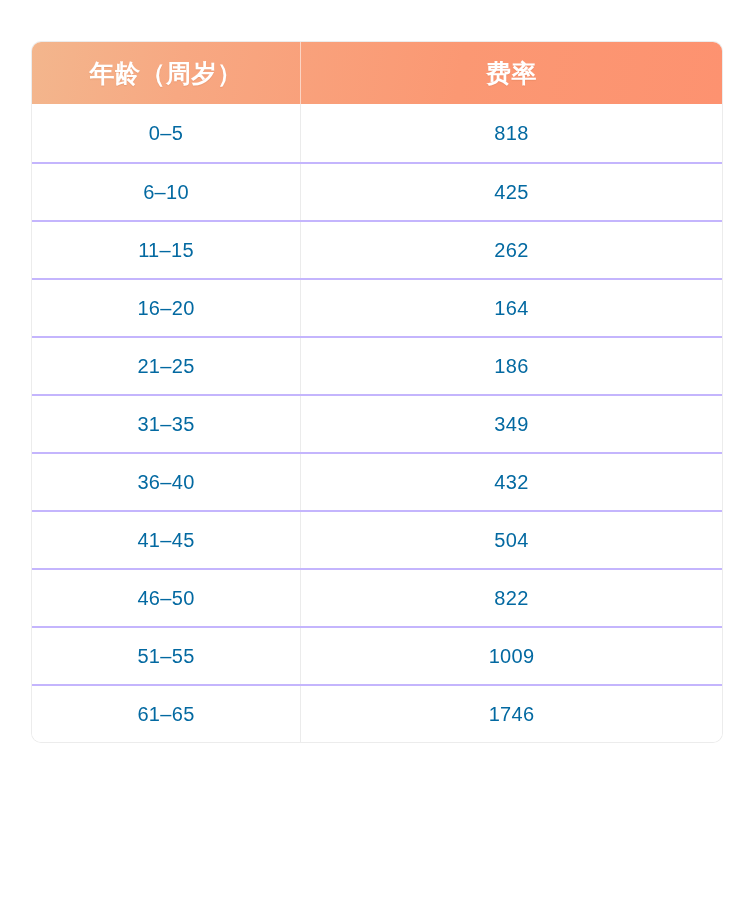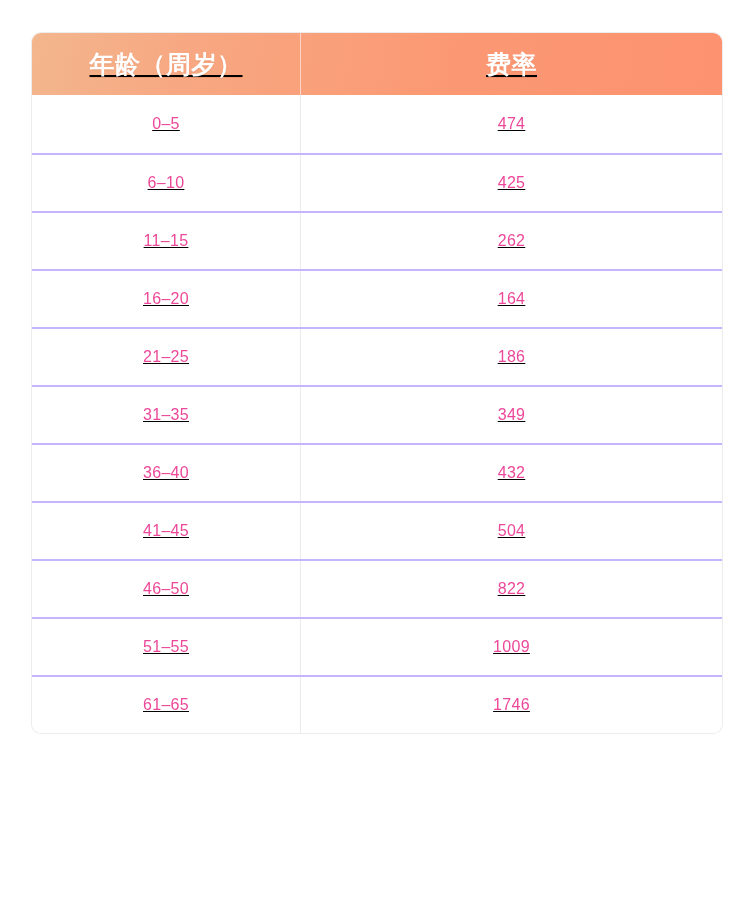--- a/index.html
+++ b/index.html
@@ -16,27 +16,26 @@
     position: relative;
     width: 750px;
     height: 899px;
     background: #ffffff;
     overflow: hidden;
   }
 
   .rate-table {
     position: absolute;
     left: 32px;
-    top: 33px;
+    top: 42px;
     width: 690px;
     border-radius: 9px;
     overflow: hidden;
     background: #ffffff;
     box-shadow: 0 0 0 1px #ececec;
-    text-decoration: underline;
   }
 
   
   .table-header {
     display: flex;
     height: 62px;
     background: linear-gradient(100deg, #f3b68d 0%, #f7a882 22%, #fb9873 62%, #fd9270 100%);
   }
 
   .table-header .th {
@@ -66,22 +65,22 @@
     border-top: 2px solid #c4b5fd;
     background: #ffffff;
   }
 
   .table-row:first-child { border-top: none; }
 
   .table-row .td {
     display: flex;
     align-items: center;
     justify-content: center;
-    font-size: 16px;
-    color: #ec4899;
+    font-size: 20px;
+    color: #0369a1;
     font-weight: normal;
     letter-spacing: 0.3px;
   }
 
   .table-row .col-age {
     border-right: 1px solid #ebebeb;
   }
 </style>
 </head>
 <body>
@@ -92,21 +91,21 @@
 
     <div class="table-header">
       <div class="th col-age">年龄（周岁）</div>
       <div class="th col-rate">费率</div>
     </div>
 
     <div class="table-body">
 
       <div class="table-row">
         <div class="td col-age">0–5</div>
-        <div class="td col-rate">474</div>
+        <div class="td col-rate">818</div>
       </div>
 
       <div class="table-row">
         <div class="td col-age">6–10</div>
         <div class="td col-rate">425</div>
       </div>
 
       <div class="table-row">
         <div class="td col-age">11–15</div>
         <div class="td col-rate">262</div>

